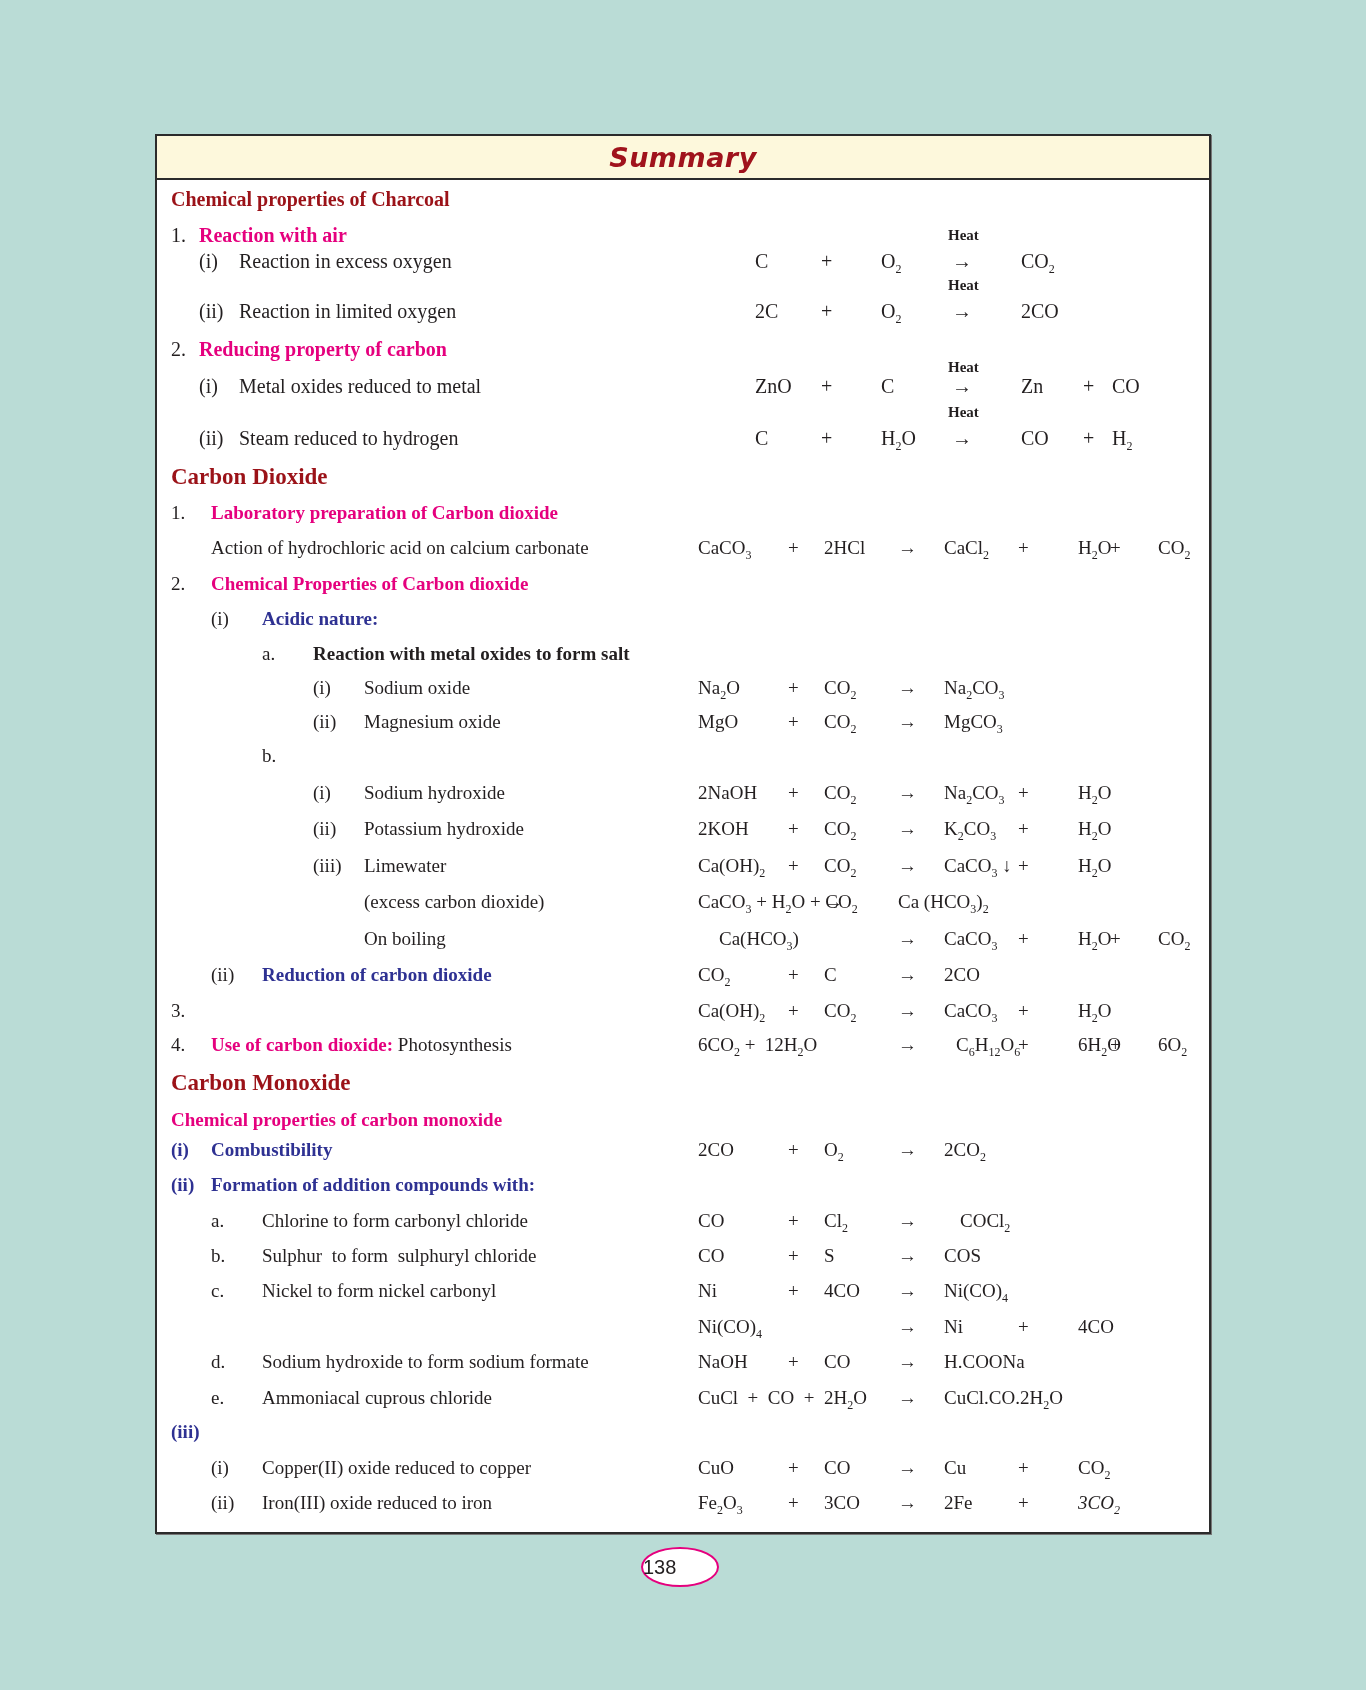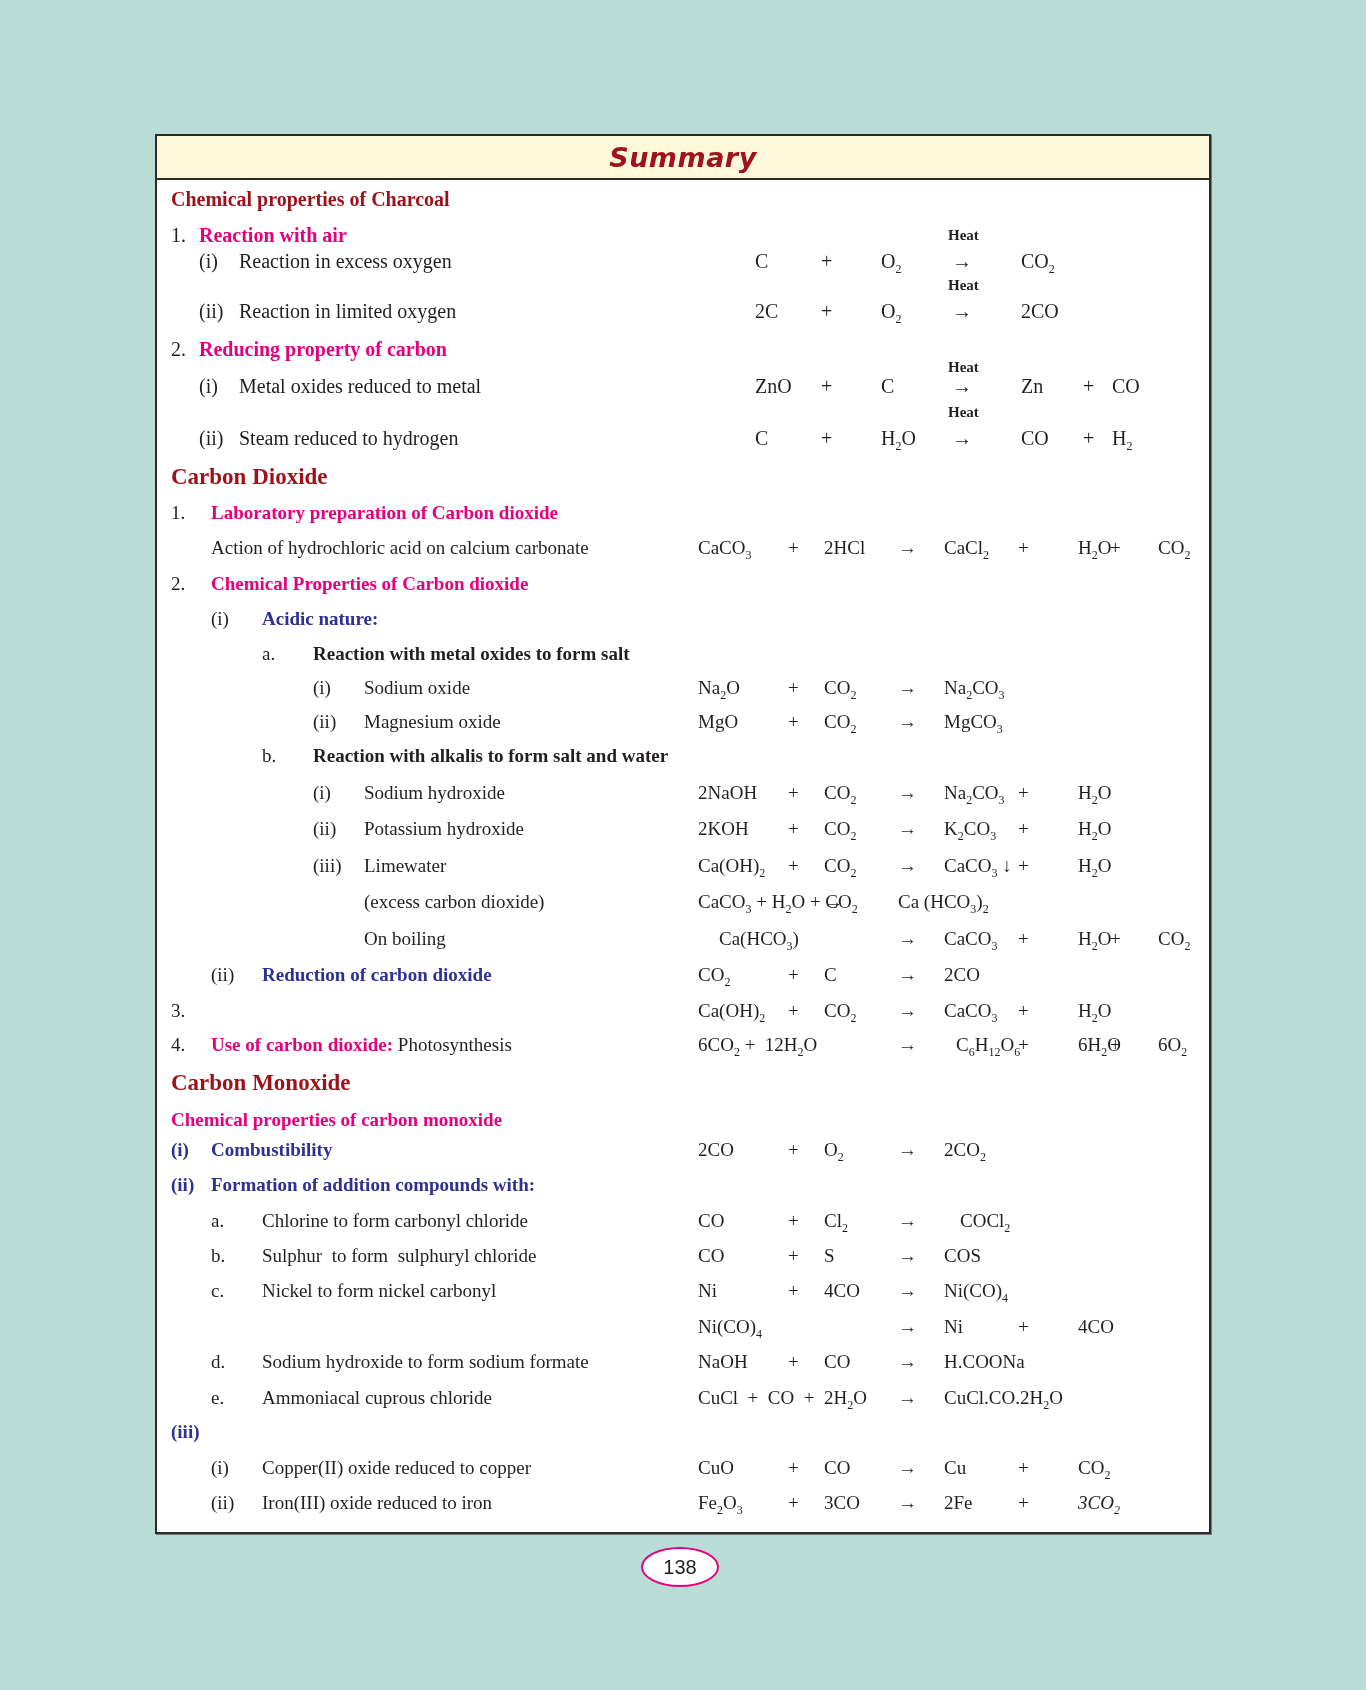--- a/index.html
+++ b/index.html
@@ -14,21 +14,21 @@
   .row{position:absolute;left:0;right:0;height:30px;font-size:19px;line-height:30px;white-space:nowrap;}
   .row > span{position:absolute;top:0;}
   .sec{color:#9b1218;font-weight:bold;font-size:23px;}
   .sub{color:#9b1218;font-weight:bold;font-size:20px;}
   .pink{color:#e5007e;font-weight:bold;}
   .blue{color:#2e3192;font-weight:bold;}
   .bold{font-weight:bold;color:#231f20;}
   .heat{position:absolute;font-size:15px;font-weight:bold;top:-19px;line-height:16px;}
   sub{font-size:12px;vertical-align:-5px;line-height:0;}
   .pg{position:absolute;left:641px;top:1547px;width:74px;height:36px;border:2px solid #e5007e;border-radius:50%;
-      background:#fff;text-align:center;font-family:"Liberation Sans",sans-serif;font-size:20px;line-height:36px;}
+      background:#fff;text-align:left;font-family:"Liberation Sans",sans-serif;font-size:20px;line-height:36px;}
 </style>
 </head>
 <body>
 
 <div class="box">
   <div class="hdr">
     <span>Summary</span>
   </div>
 
   <div class="row" style="top:48px">
@@ -133,21 +133,20 @@
     <span class="eq" style="left: 0px; right: 0px; position: absolute;">
         <span style="position: absolute; left: 541px; white-space: pre;">MgO</span>
         <span style="position: absolute; left: 631px; white-space: pre;">+</span>
         <span style="position: absolute; left: 667px; white-space: pre;">CO<sub>2</sub></span>
         <span style="position: absolute; left: 741px; white-space: pre;">→</span>
         <span style="position: absolute; left: 787px; white-space: pre;">MgCO<sub>3</sub></span>
       </span>
   </div>
   <div class="row" style="top:605px">
     <span style="left:105px">b.</span>
-    <span class="bold" style="left:156px">Reaction with alkalis to form salt and water</span>
   </div>
   <div class="row" style="top:642px">
     <span style="left:156px">(i)</span>
     <span style="left:207px">Sodium hydroxide</span>
     <span class="eq" style="left: 0px; right: 0px; position: absolute;">
         <span style="position: absolute; left: 541px; white-space: pre;">2NaOH</span>
         <span style="position: absolute; left: 631px; white-space: pre;">+</span>
         <span style="position: absolute; left: 667px; white-space: pre;">CO<sub>2</sub></span>
         <span style="position: absolute; left: 741px; white-space: pre;">→</span>
         <span style="position: absolute; left: 787px; white-space: pre;">Na<sub>2</sub>CO<sub>3</sub></span>

